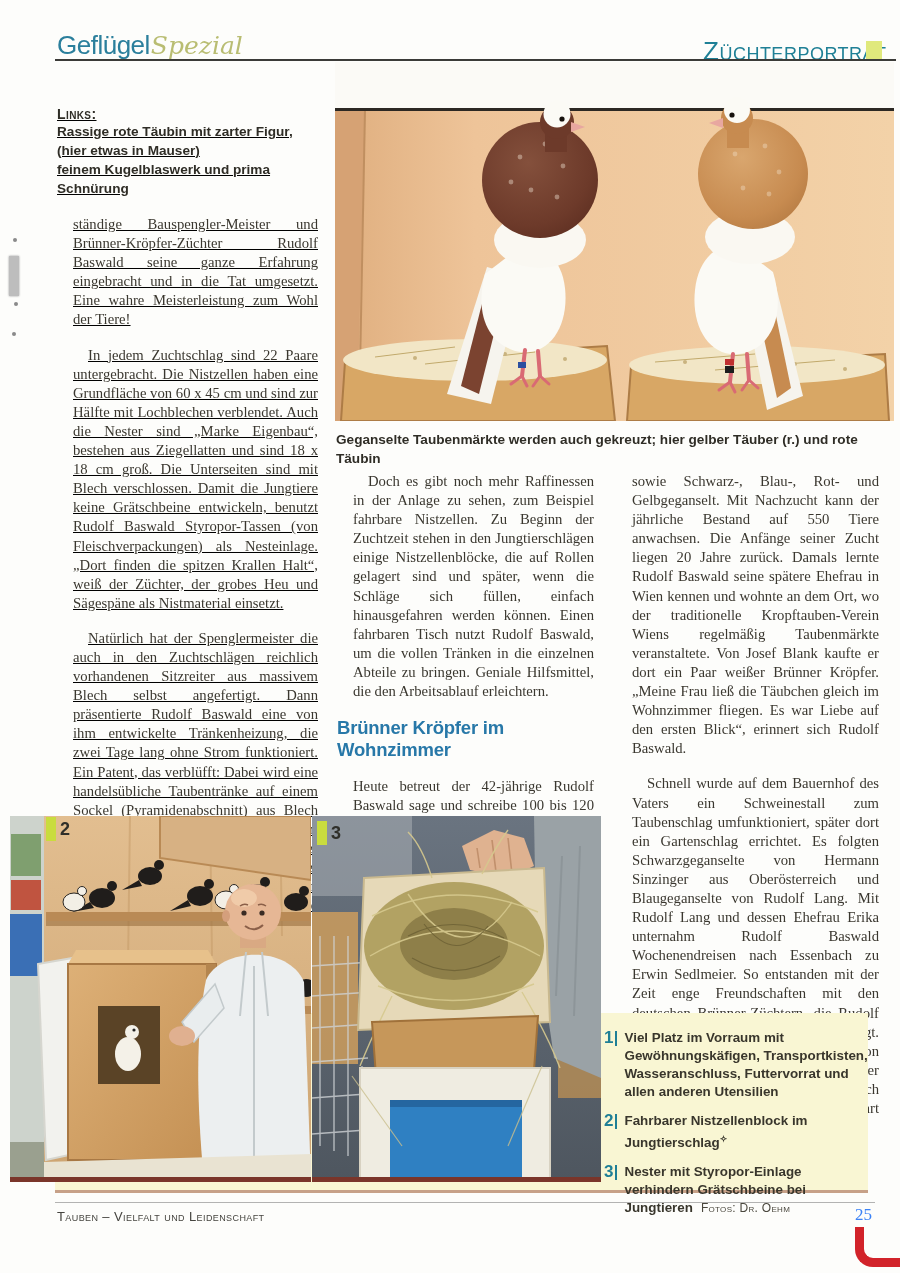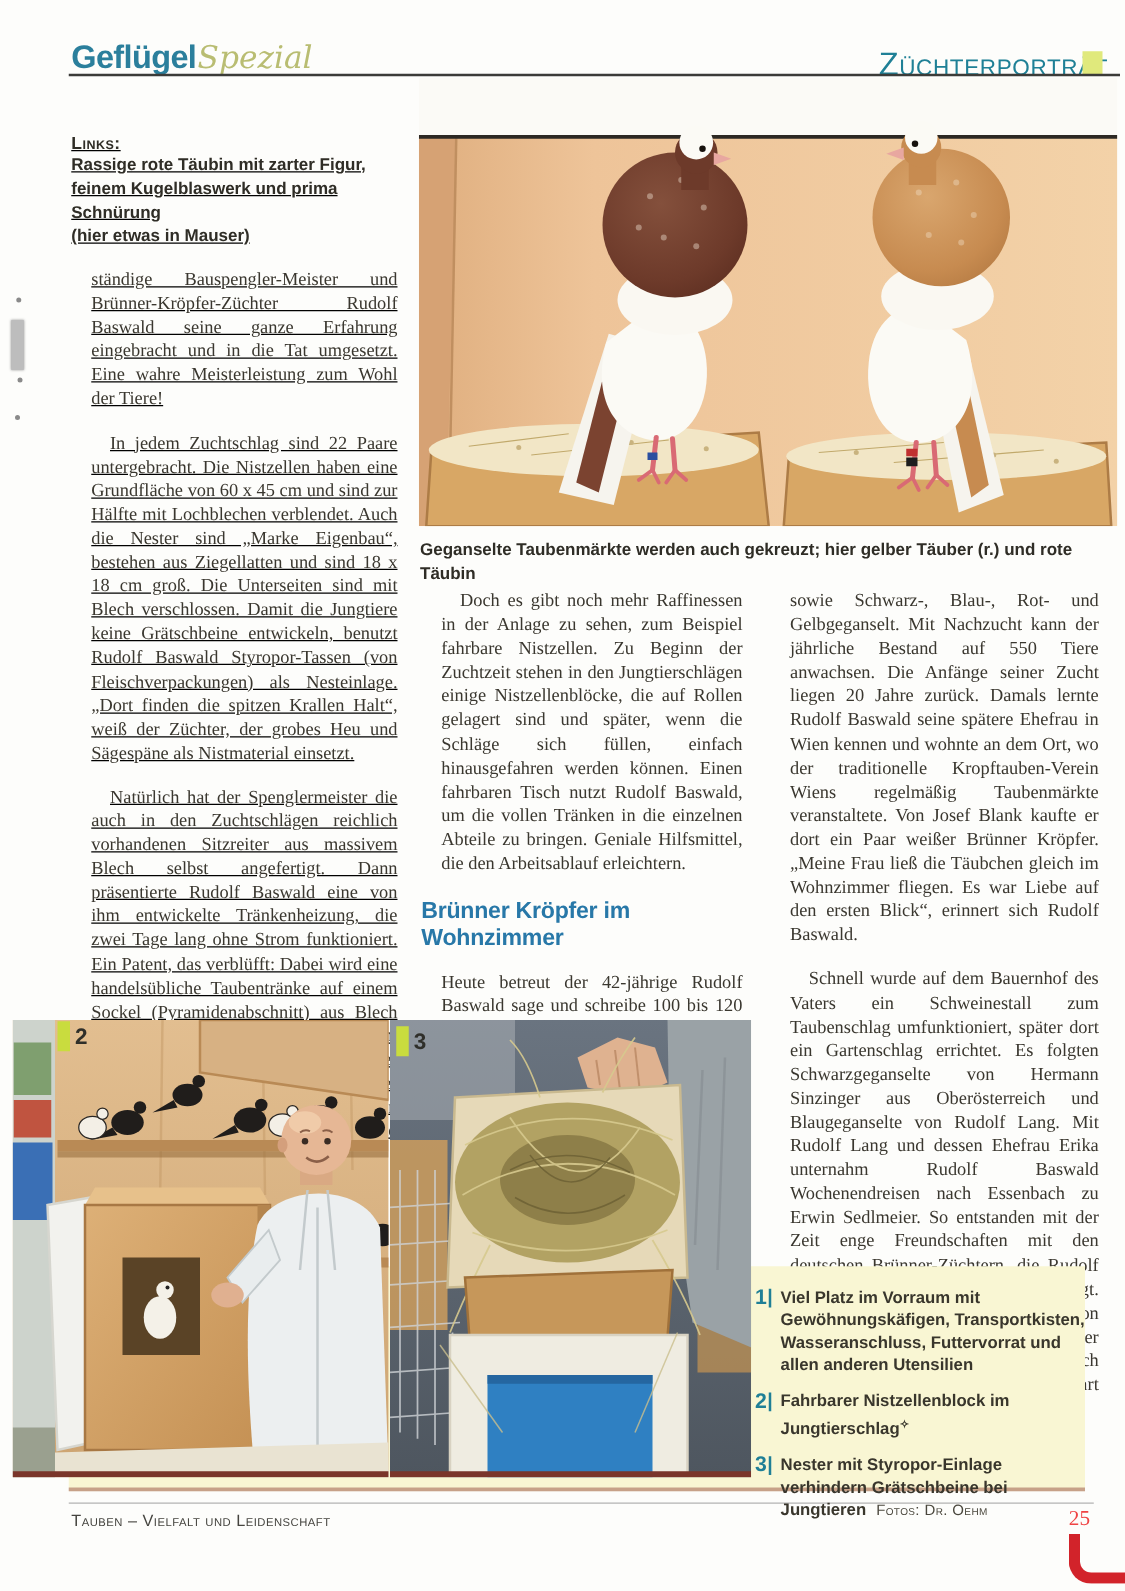--- a/index.html
+++ b/index.html
@@ -3,21 +3,21 @@
 <meta charset="utf-8">
 <style>
   html,body{margin:0;padding:0;background:#e8e8e8;}
   .page{
     position:relative;width:900px;height:1273px;margin:0 auto;
     background:#fdfdfb;overflow:hidden;
     font-family:"Liberation Sans",sans-serif;
   }
   
   .logo{position:absolute;left:57px;top:30px;white-space:nowrap;}
-  .logo-primary{font-size:26px;font-weight:bold;color:#2b7f9c;letter-spacing:-0.5px;}
+  .logo-primary{font-size:26px;font-weight:normal;color:#2b7f9c;letter-spacing:-0.5px;}
   .logo-script{font-family:"DejaVu Serif",serif;font-style:italic;font-size:25px;color:#b9bd72;margin-left:1px;}
   .header-rule{position:absolute;left:55px;top:59px;width:841px;height:2px;background:#3b3b38;}
   .section-label{
     position:absolute;left:703px;top:36px;font-size:26px;font-weight:normal;
     font-variant:small-caps;letter-spacing:0.5px;color:#1f8096;
   }
   .section-marker{position:absolute;left:866px;top:41px;width:16px;height:19px;background:#e0e97c;}
   
   .artifact-bar{position:absolute;left:9px;top:256px;width:10px;height:40px;background:#bdbdbd;box-shadow:0 0 2px #999;}
   .artifact-dot{position:absolute;width:4px;height:4px;border-radius:2px;background:#8a8a8a;}
@@ -53,21 +53,21 @@
   .cap-numwrap{display:flex;align-items:flex-start;margin-right:7px;}
   .cap-num{font-size:17px;font-weight:bold;color:#1f7f96;line-height:18px;}
   .cap-bar{width:2px;height:15px;background:#1f7f96;margin-left:2px;margin-top:2px;}
   .cap-text{font-weight:bold;font-size:13.4px;line-height:18px;color:#39362c;}
   .cap-mark{font-size:9px;vertical-align:super;color:#39362c;}
   .cap-credit{font-variant:small-caps;font-weight:normal;font-size:12px;color:#4a473d;margin-left:8px;letter-spacing:0.3px;text-align:right;}
   
   .footer-rule{position:absolute;left:55px;top:1202px;width:820px;height:1px;background:#777;opacity:0.55;}
   .footer-title{position:absolute;left:57px;top:1209px;font-variant:small-caps;font-size:13px;
     color:#45443f;letter-spacing:0.4px;}
-  .page-number{position:absolute;left:855px;top:1205px;font-size:17px;color:#ef4444;font-family:"Liberation Serif",serif;}
+  .page-number{position:absolute;left:855px;top:1205px;font-size:17px;color:#3b82f6;font-family:"Liberation Serif",serif;}
   .corner-mark{position:absolute;right:0px;bottom:6px;width:36px;height:31px;
     border-left:9px solid #d2232a;border-bottom:9px solid #d2232a;border-bottom-left-radius:18px;}
 </style>
 </head>
 <body>
 
 <div class="page">
 
   <div class="logo">
     <span class="logo-primary">Geflügel</span><span class="logo-script">Spezial</span>
@@ -189,22 +189,22 @@
         <rect x="390" y="297" width="9" height="6" fill="#c03030"></rect>
       </g>
     </svg>
   </figure>
   <div class="caption-sans top-photo-caption">Geganselte Taubenmärkte werden auch gekreuzt; hier gelber Täuber (r.) und rote Täubin</div>
 
   <div class="col col-1">
     <div class="links-caption">
       <div class="links-label">Links:</div>
       <div class="caption-sans">Rassige rote Täubin mit zarter Figur,</div>
+      <div class="caption-sans">(hier etwas in Mauser)</div>
       <div class="caption-sans">feinem Kugelblaswerk und prima Schnürung</div>
-      <div class="caption-sans">(hier etwas in Mauser)</div>
     </div>
     <p class="body-text">ständige Bauspengler-Meister und Brünner-Kröpfer-Züchter Rudolf Baswald seine ganze Erfahrung eingebracht und in die Tat umgesetzt. Eine wahre Meisterleistung zum Wohl der Tiere!</p>
     <p class="body-text">In jedem Zuchtschlag sind 22 Paare untergebracht. Die Nistzellen haben eine Grundfläche von 60 x 45 cm und sind zur Hälfte mit Lochblechen verblendet. Auch die Nester sind „Marke Eigenbau“, bestehen aus Ziegellatten und sind 18 x 18 cm groß. Die Unterseiten sind mit Blech verschlossen. Damit die Jungtiere keine Grätschbeine entwickeln, benutzt Rudolf Baswald Styropor-Tassen (von Fleischverpackungen) als Nesteinlage. „Dort finden die spitzen Krallen Halt“, weiß der Züchter, der grobes Heu und Sägespäne als Nistmaterial einsetzt.</p>
     <p class="body-text">Natürlich hat der Spenglermeister die auch in den Zuchtschlägen reichlich vorhandenen Sitzreiter aus massivem Blech selbst angefertigt. Dann präsentierte Rudolf Baswald eine von ihm entwickelte Tränkenheizung, die zwei Tage lang ohne Strom funktioniert. Ein Patent, das verblüfft: Dabei wird eine handelsübliche Taubentränke auf einem Sockel (Pyramidenabschnitt) aus Blech platziert. Ein Öl-Grablicht unter dem Sockel sorgt für Wärme, die neben der Tränke nach oben entweicht. Tüftler Rudolf Baswald plant, dieses System in Serie zu produzieren, falls ausreichend Nachfrage besteht.</p>
   </div>
 
   <div class="col col-2">
     <p class="body-text" style="text-indent:15px;">Doch es gibt noch mehr Raffinessen in der Anlage zu sehen, zum Beispiel fahrbare Nistzellen. Zu Beginn der Zuchtzeit stehen in den Jungtierschlägen einige Nistzellenblöcke, die auf Rollen gelagert sind und später, wenn die Schläge sich füllen, einfach hinausgefahren werden können. Einen fahrbaren Tisch nutzt Rudolf Baswald, um die vollen Tränken in die einzelnen Abteile zu bringen. Geniale Hilfsmittel, die den Arbeitsablauf erleichtern.</p>
     <h2 class="subheading">Brünner Kröpfer im Wohnzimmer</h2>
     <p class="body-text">Heute betreut der 42-jährige Rudolf Baswald sage und schreibe 100 bis 120 Brünner-Kröpfer-Paare in Weiß, Schwarz, Rot, Gelb, Blau mit schwarzen Binden, Blaugeherzt</p>

